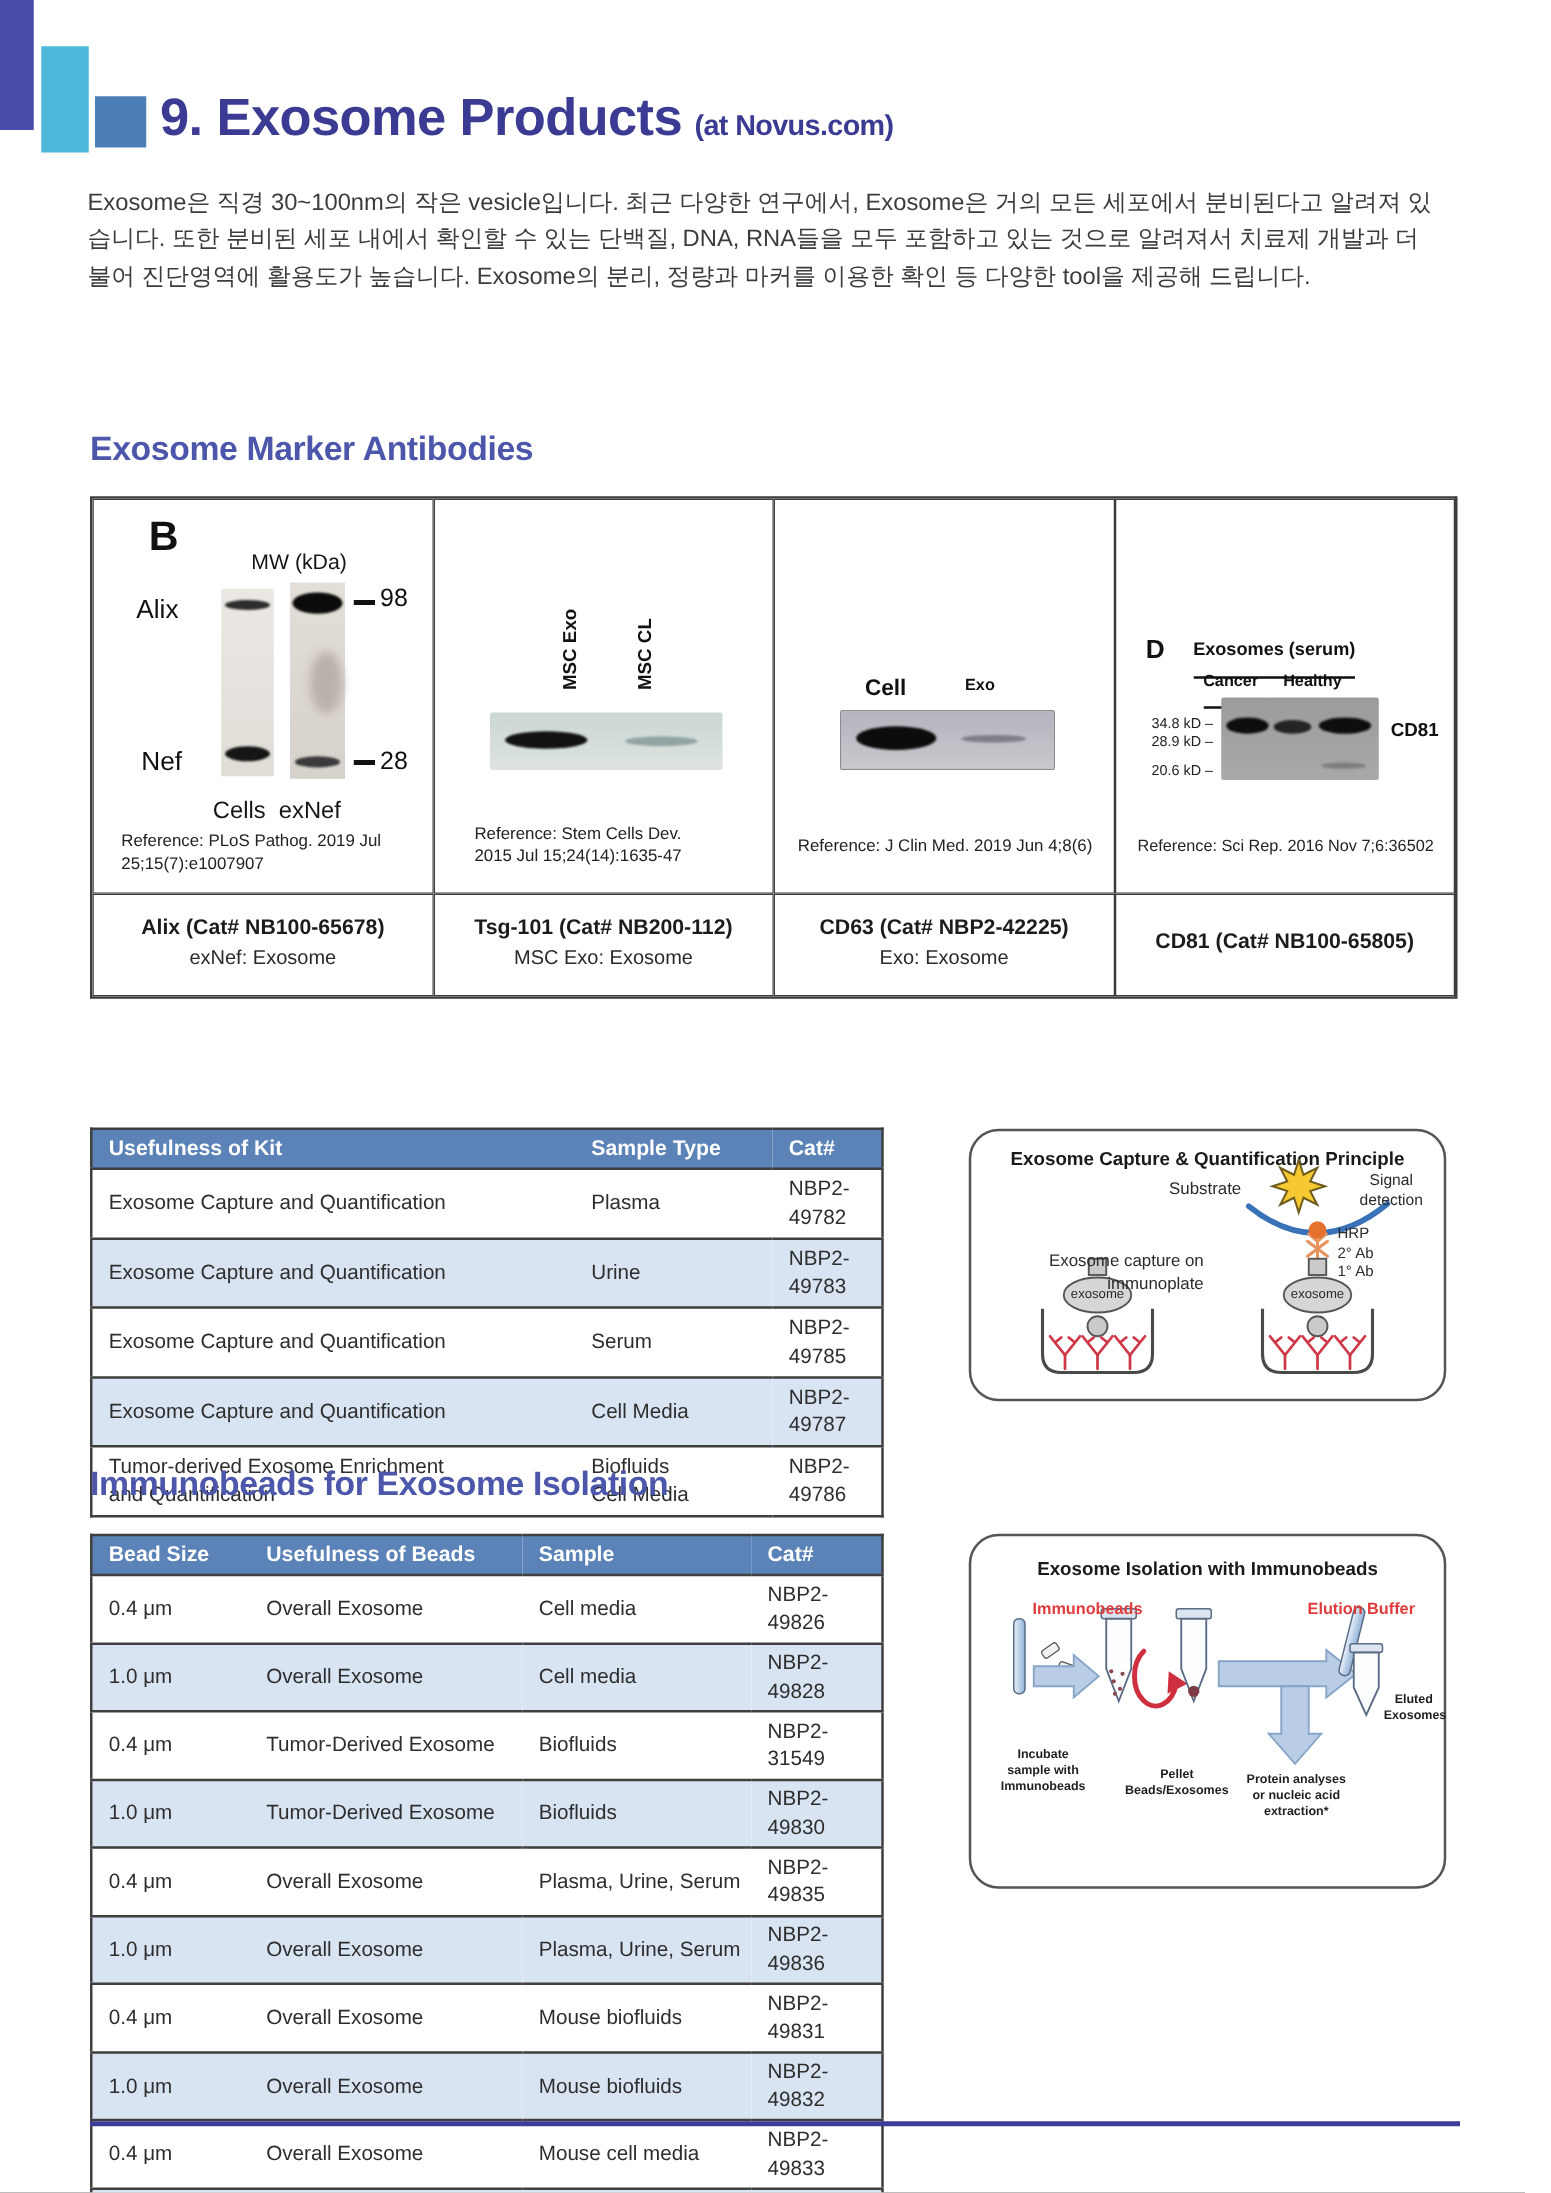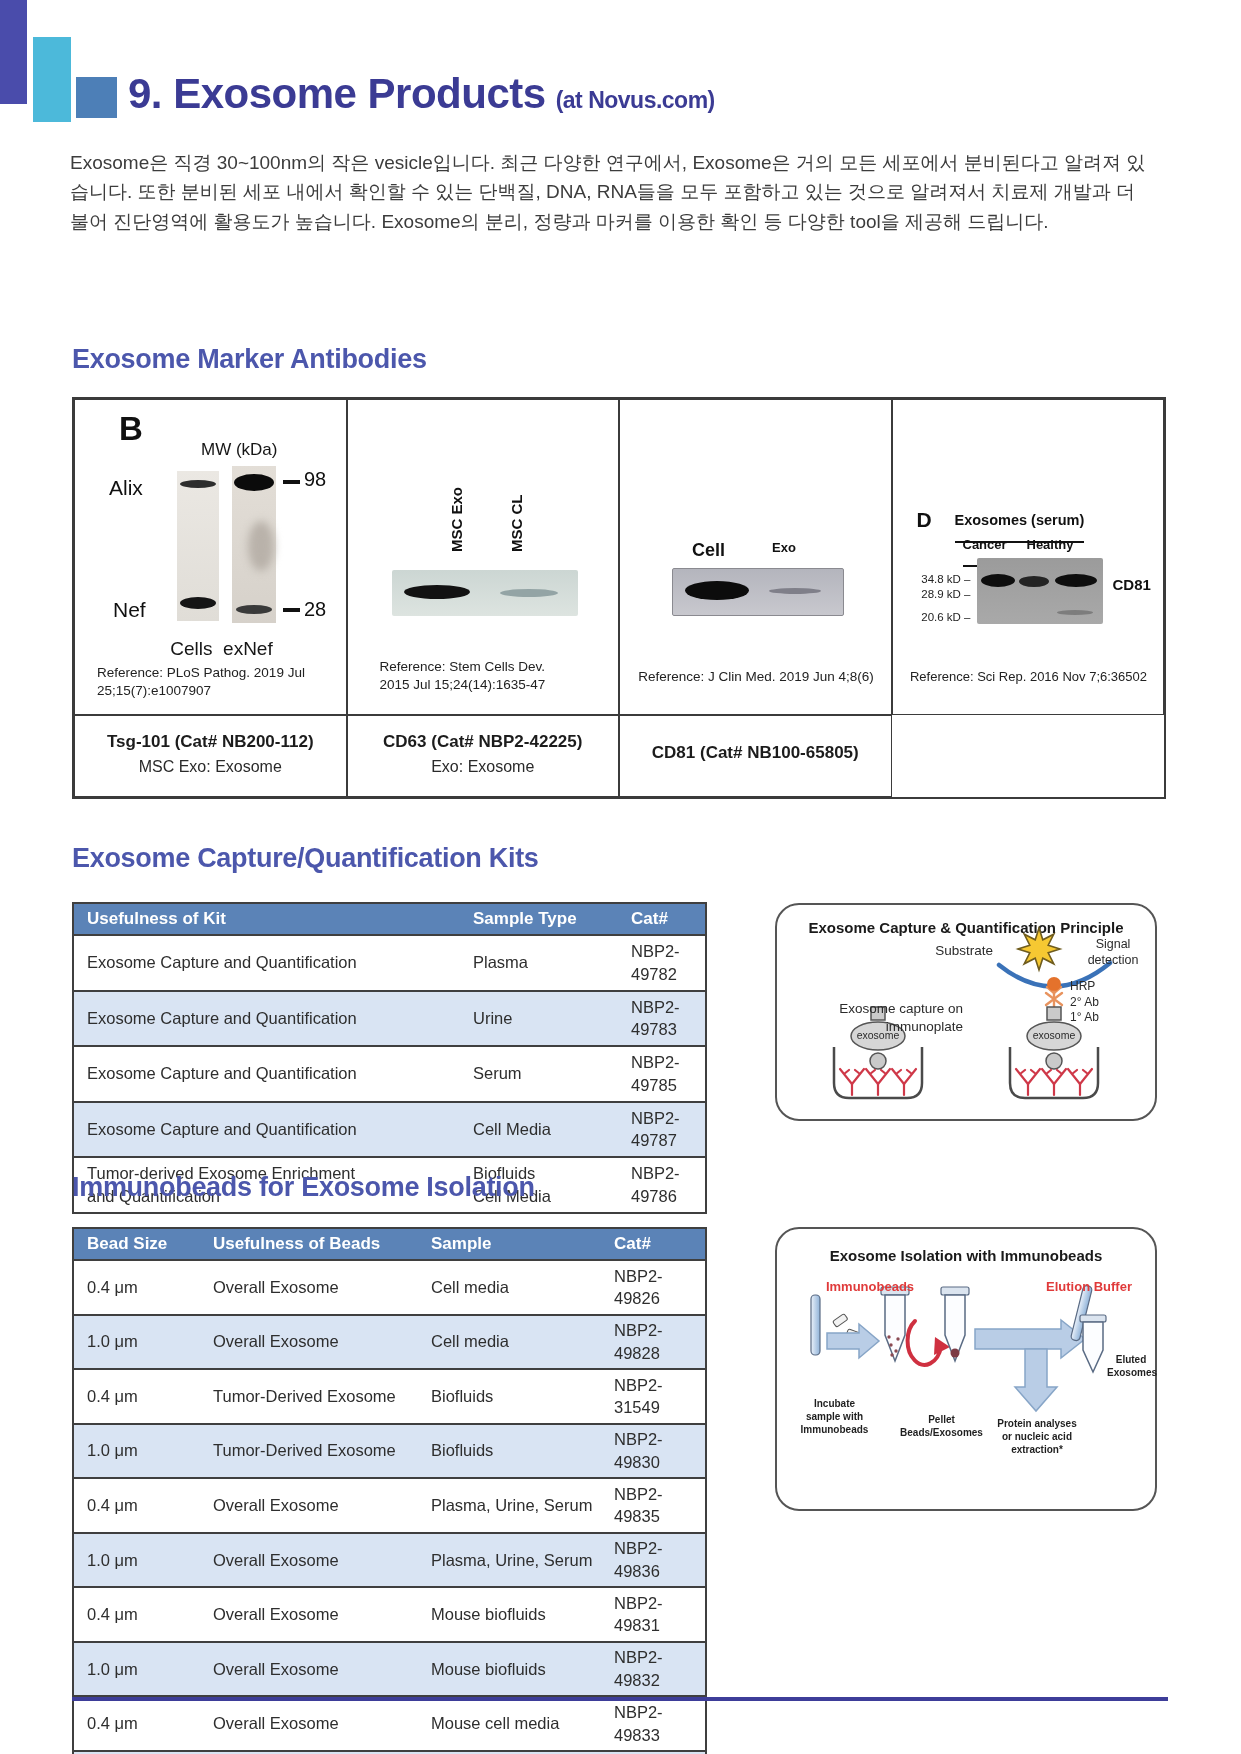--- a/index.html
+++ b/index.html
@@ -139,33 +139,36 @@
         <div class="band" style="left:4px;top:16px;width:34px;height:13px;background:#0e0e0e;"></div>
         <div class="band" style="left:42px;top:18px;width:30px;height:11px;background:#242424;"></div>
         <div class="band" style="left:78px;top:16px;width:42px;height:13px;background:#0e0e0e;"></div>
         <div class="band" style="left:80px;top:52px;width:36px;height:5px;background:#7d7d7d;"></div>
       </div>
       <span class="abs" style="left:220px;top:176px;font-size:15px;font-weight:700;color:#111;">CD81</span>
       <div class="abs ref" style="left:6px;top:268px;width:260px;text-align:center;font-size:13px;">Reference: Sci Rep. 2016 Nov 7;6:36502</div>
     </div>
 
     <div class="mcap">
+      <div class="prod">Alix (Cat# NB100-65678)</div>
+      <div class="note">exNef: Exosome</div>
+    </div>
+    <div class="mcap">
       <div class="prod">Tsg-101 (Cat# NB200-112)</div>
       <div class="note">MSC Exo: Exosome</div>
     </div>
     <div class="mcap">
       <div class="prod">CD63 (Cat# NBP2-42225)</div>
       <div class="note">Exo: Exosome</div>
     </div>
     <div class="mcap" style="padding-top:24px;">
       <div class="prod">CD81 (Cat# NB100-65805)</div>
     </div>
   </div>
 
-  <div class="abs sec-head" style="left:72px;top:843px;">Exosome Capture/Quantification Kits</div>
 
   <table class="abs dtable kits" style="left:72px;top:902px;">
       <thead>
         <tr>
           <th>Usefulness of Kit</th>
           <th>Sample Type</th>
           <th>Cat#</th>
         </tr>
       </thead>
       <tbody>

